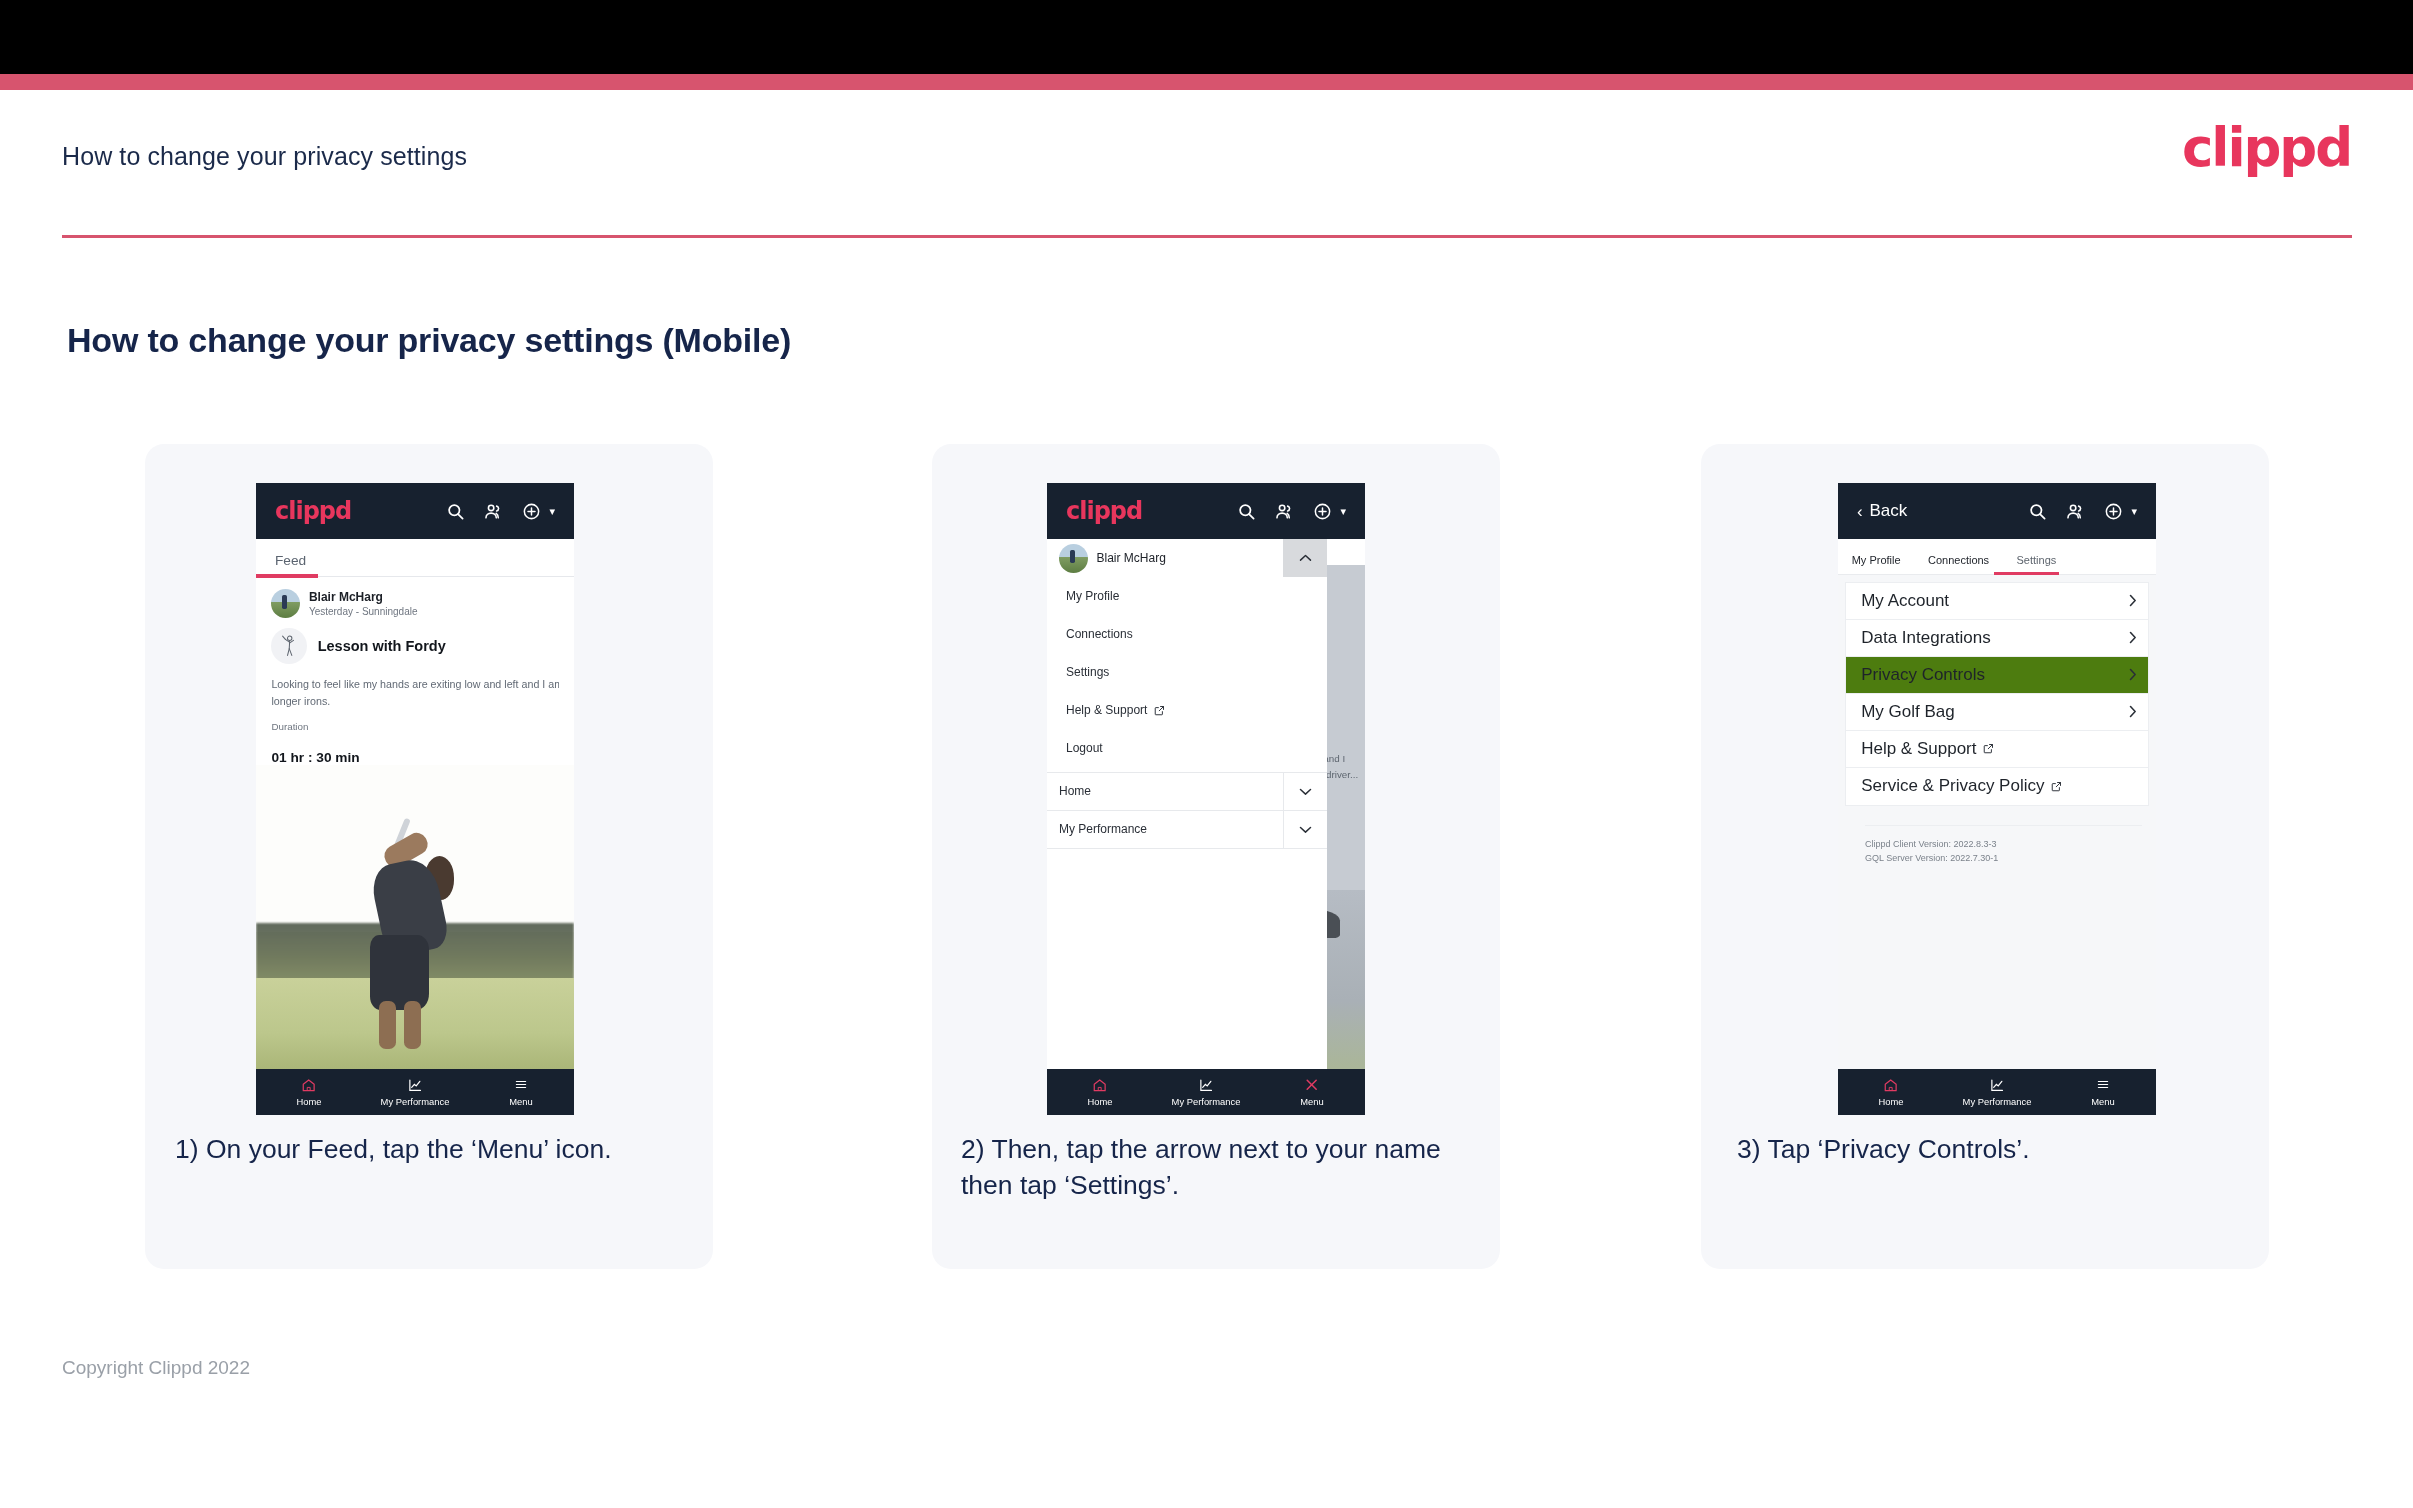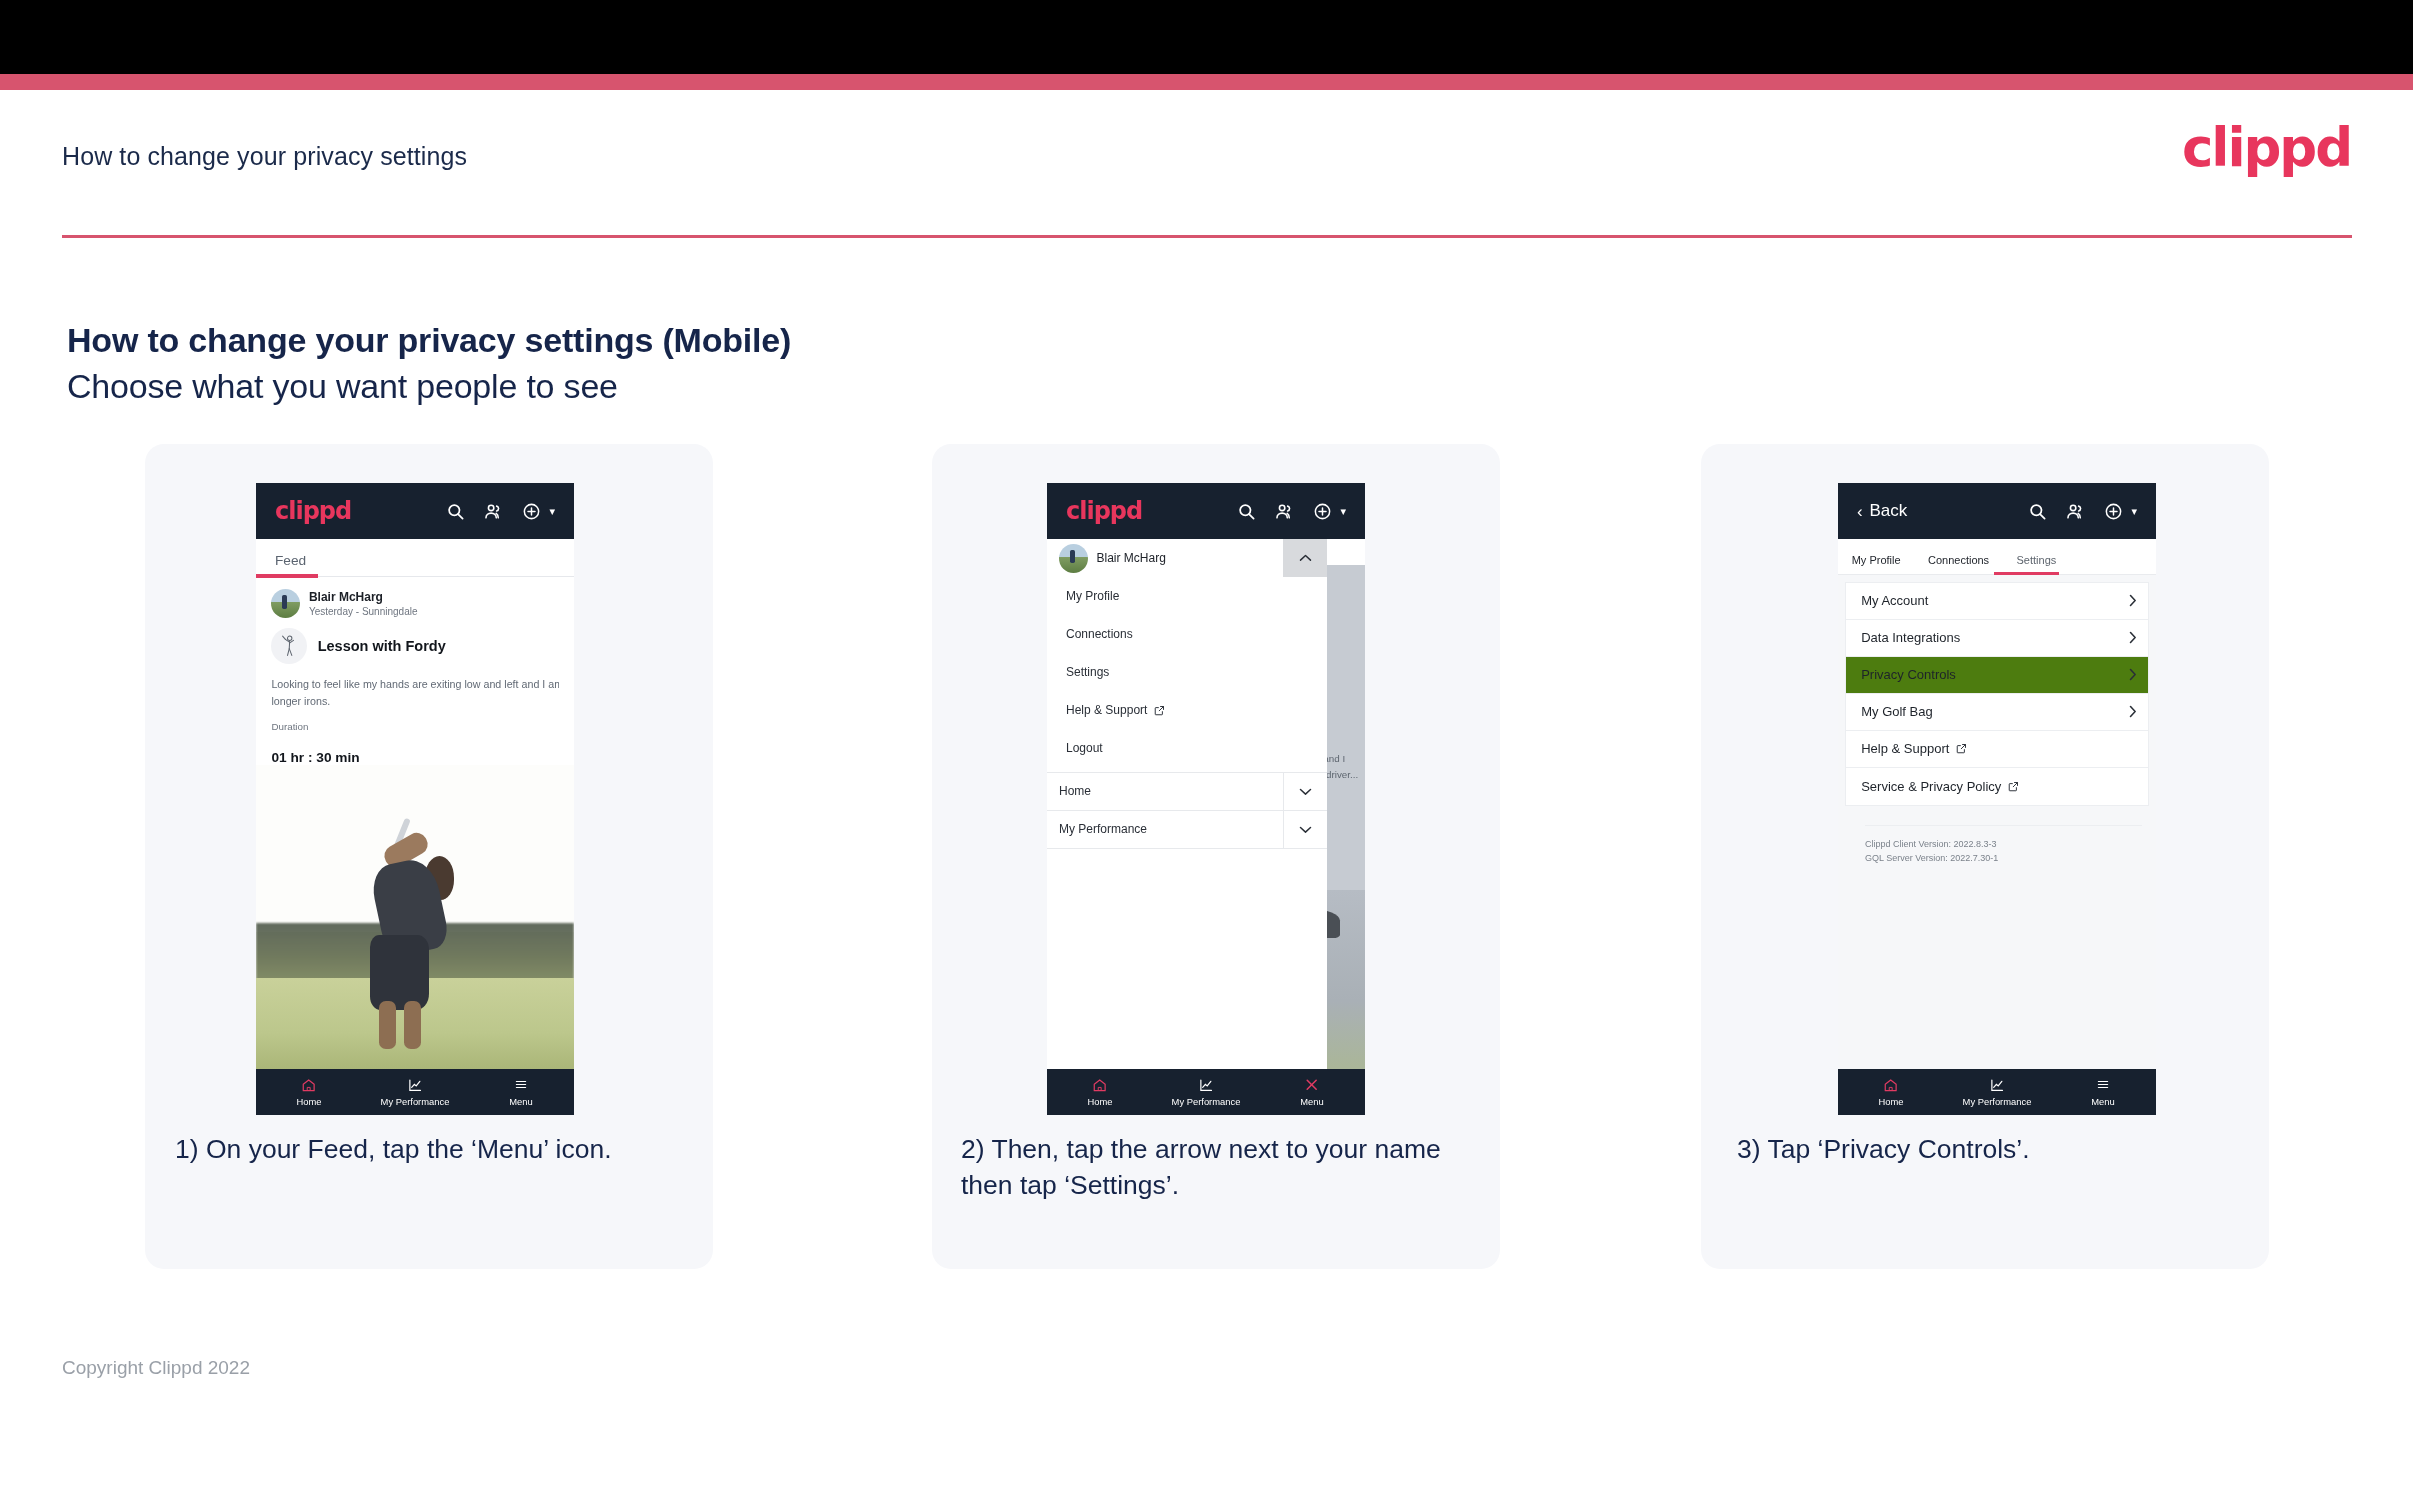--- a/index.html
+++ b/index.html
@@ -244,21 +244,21 @@
     position: relative; border-bottom: 0.9px solid #e9ebee;
   }
   .p3-tab { font-size: 11px; color: #22262d; padding: 0 13.7px 7.7px 13.7px; }
   .p3-tab.active { color: #5d646d; }
   .p3-tab-underline {
     position: absolute; bottom: -0.9px; left: 156px; width: 65px; height: 3.4px; background: #e03b62;
   }
   .p3-list { margin: 6.8px 6.8px 0 6.8px; background: #fff; border: 0.9px solid #eceef1; }
   .p3-li {
     height: 37px; display: flex; align-items: center; padding: 0 12px 0 15.4px;
-    font-size: 13px; color: #1e232a; border-bottom: 0.9px solid #eceef1; position: relative;
+    font-size: 17px; color: #1e232a; border-bottom: 0.9px solid #eceef1; position: relative;
   }
   .p3-li:last-child { border-bottom: none; }
   .p3-li.sel { background: #4d7c0f; }
   .p3-li .rch { margin-left: auto; color: #2a2f37; display: flex; }
   .p3-li .ext { margin-left: 6.8px; display: inline-flex; }
   .p3-ver {
     margin: 19px 0 0 27px; font-size: 9px; color: #7b828b; line-height: 1.55;
     border-top: 0.9px solid #eceef1; padding-top: 12px; margin-right: 13.7px;
   }
   .p3-body { position: absolute; left: 0; right: 0; top: 56px; bottom: 46px; background: #f6f7f9; }
@@ -285,21 +285,20 @@
   <div class="band-pink"></div>
 
   <div class="header">
     <div class="header-title">How to change your privacy settings</div>
     <div class="brand-logo">clippd</div>
     <div class="header-rule"></div>
   </div>
 
   <div class="title-block">
     <div class="title-main">How to change your privacy settings (Mobile)</div>
-    <div class="title-sub">Choose what you want people to see</div>
   </div>
 
   <div class="cards">
 
     <div class="card card-1">
       <div class="phone phone-1">
 
         <div class="appbar">
           <div class="app-logo">clippd</div>
           <div class="appbar-icons">

